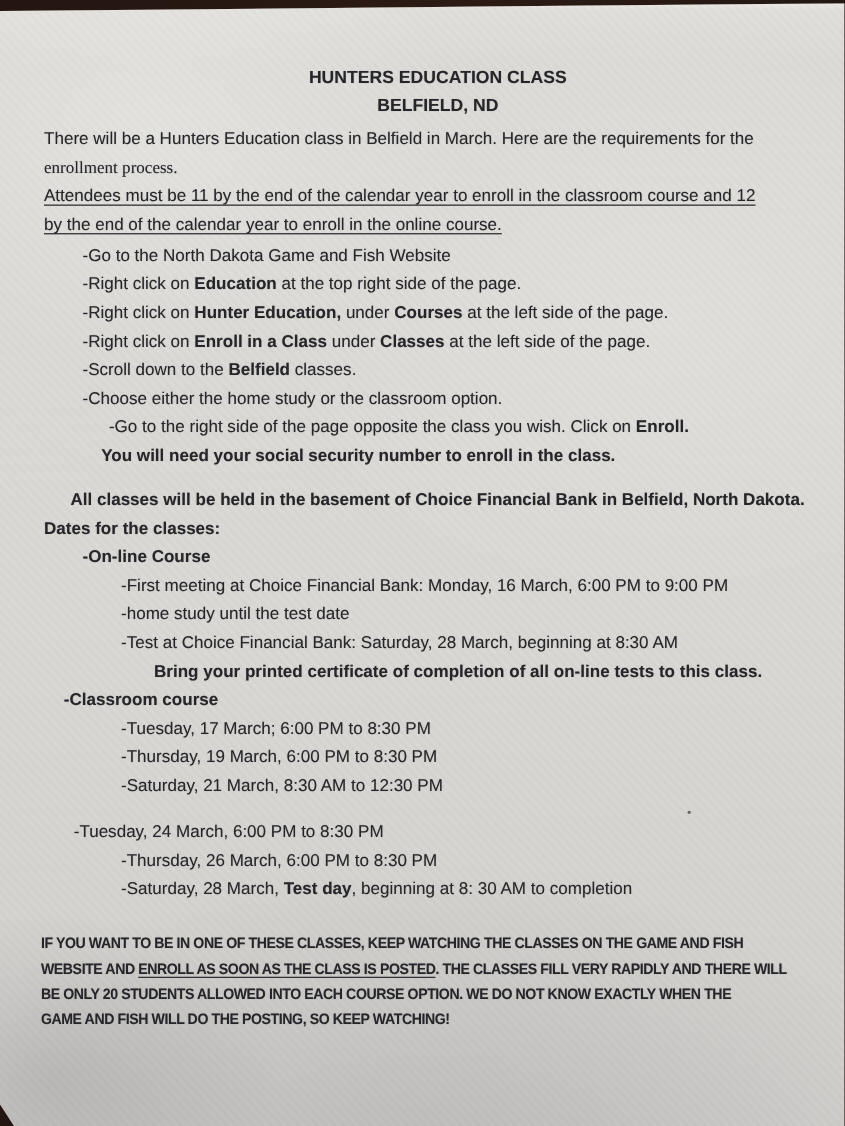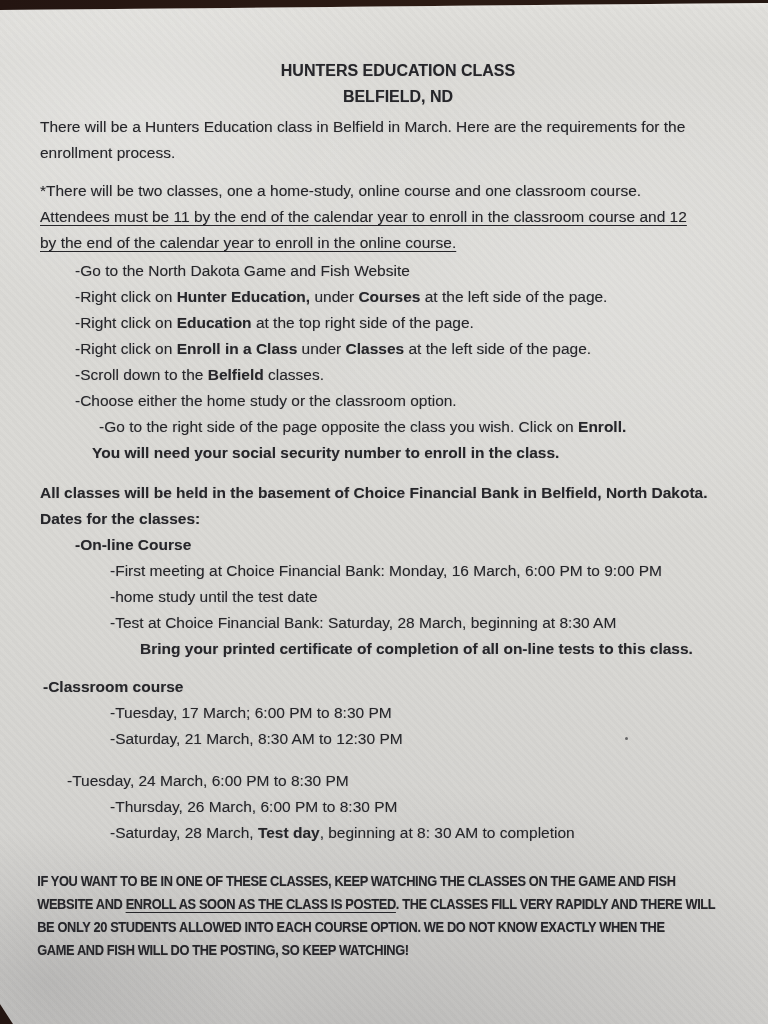--- a/index.html
+++ b/index.html
@@ -46,41 +46,41 @@
 </head>
 <body>
 
 <div class="stage">
   <div class="paper">
     <div class="edge-highlight"></div>
     <div class="doc">
         <div class="line c b title"><span class="seg">HUNTERS EDUCATION CLASS</span></div>
         <div class="line c b title"><span class="seg">BELFIELD, ND</span></div>
         <div class="line" style="padding-left: 40px; margin-top: 4px;"><span class="seg">There will be a Hunters Education class in Belfield in March. Here are the requirements for the</span></div>
-        <div class="line" style="padding-left: 40px;"><span class="seg">enrollment process.</span></div>
-        <div class="line" style="padding-left: 40px; margin-top: 12px;"><span class="seg">*There will be two classes, one a home-study, online course and one classroom course.</span></div>
+        <div class="line" style="padding-left: 40px; font-family: Liberation Serif, serif;"><span class="seg">enrollment process.</span></div>
         <div class="line" style="padding-left: 40px;"><span class="seg u">Attendees must be 11 by the end of the calendar year to enroll in the classroom course and 12</span></div>
         <div class="line" style="padding-left: 40px;"><span class="seg u">by the end of the calendar year to enroll in the online course.</span></div>
         <div class="line" style="padding-left: 75px; margin-top: 2px;"><span class="seg">-Go to the North Dakota Game and Fish Website</span></div>
+        <div class="line" style="padding-left: 75px;"><span class="seg">-Right click on </span><span class="seg b">Education</span><span class="seg"> at the top right side of the page.</span></div>
         <div class="line" style="padding-left: 75px;"><span class="seg">-Right click on </span><span class="seg b">Hunter Education,</span><span class="seg"> under </span><span class="seg b">Courses</span><span class="seg"> at the left side of the page.</span></div>
-        <div class="line" style="padding-left: 75px;"><span class="seg">-Right click on </span><span class="seg b">Education</span><span class="seg"> at the top right side of the page.</span></div>
         <div class="line" style="padding-left: 75px;"><span class="seg">-Right click on </span><span class="seg b">Enroll in a Class</span><span class="seg"> under </span><span class="seg b">Classes</span><span class="seg"> at the left side of the page.</span></div>
         <div class="line" style="padding-left: 75px;"><span class="seg">-Scroll down to the </span><span class="seg b">Belfield</span><span class="seg"> classes.</span></div>
         <div class="line" style="padding-left: 75px;"><span class="seg">-Choose either the home study or the classroom option.</span></div>
         <div class="line" style="padding-left: 99px;"><span class="seg">-Go to the right side of the page opposite the class you wish. Click on </span><span class="seg b">Enroll.</span></div>
         <div class="line b" style="padding-left: 92px;"><span class="seg">You will need your social security number to enroll in the class.</span></div>
-        <div class="line b" style="padding-left: 40px; margin-top: 14px;"><span class="seg">All classes will be held in the basement of Choice Financial Bank in Belfield, North Dakota.</span></div>
+        <div class="line b" style="padding-left: 64px; margin-top: 14px;"><span class="seg">All classes will be held in the basement of Choice Financial Bank in Belfield, North Dakota.</span></div>
         <div class="line b" style="padding-left: 40px;"><span class="seg">Dates for the classes:</span></div>
         <div class="line b" style="padding-left: 75px;"><span class="seg">-On-line Course</span></div>
         <div class="line" style="padding-left: 110px;"><span class="seg">-First meeting at Choice Financial Bank: Monday, 16 March, 6:00 PM to 9:00 PM</span></div>
         <div class="line" style="padding-left: 110px;"><span class="seg">-home study until the test date</span></div>
         <div class="line" style="padding-left: 110px;"><span class="seg">-Test at Choice Financial Bank: Saturday, 28 March, beginning at 8:30 AM</span></div>
         <div class="line" style="padding-left: 140px; font-weight: bold;"><span class="seg">Bring your printed certificate of completion of all on-line tests to this class.</span></div>
-        <div class="line b" style="padding-left: 43px; margin-top: 12px;"><span class="seg">-Classroom course</span></div>
+        <div class="line b" style="padding-left: 58px;"><span class="seg">-Classroom course</span></div>
         <div class="line" style="padding-left: 110px;"><span class="seg">-Tuesday, 17 March; 6:00 PM to 8:30 PM</span></div>
+        <div class="line" style="padding-left: 110px;"><span class="seg">-Thursday, 19 March, 6:00 PM to 8:30 PM</span></div>
         <div class="line" style="padding-left: 110px;"><span class="seg">-Saturday, 21 March, 8:30 AM to 12:30 PM</span></div>
         <div class="line" style="padding-left: 67px; margin-top: 16px;"><span class="seg">-Tuesday, 24 March, 6:00 PM to 8:30 PM</span></div>
         <div class="line" style="padding-left: 110px;"><span class="seg">-Thursday, 26 March, 6:00 PM to 8:30 PM</span></div>
         <div class="line" style="padding-left: 110px;"><span class="seg">-Saturday, 28 March, </span><span class="seg b">Test day</span><span class="seg">, beginning at 8: 30 AM to completion</span></div>
         <div class="line caps" style="padding-left: 40px; margin-top: 24px;"><span class="seg">IF YOU WANT TO BE IN ONE OF THESE CLASSES, KEEP WATCHING THE CLASSES ON THE GAME AND FISH</span></div>
         <div class="line caps" style="padding-left: 40px;"><span class="seg">WEBSITE AND </span><span class="seg u">ENROLL AS SOON AS THE CLASS IS POSTED</span><span class="seg">. THE CLASSES FILL VERY RAPIDLY AND THERE WILL</span></div>
         <div class="line caps" style="padding-left: 40px;"><span class="seg">BE ONLY 20 STUDENTS ALLOWED INTO EACH COURSE OPTION. WE DO NOT KNOW EXACTLY WHEN THE</span></div>
         <div class="line caps" style="padding-left: 40px;"><span class="seg">GAME AND FISH WILL DO THE POSTING, SO KEEP WATCHING!</span></div>
       </div>
     <div class="stray"></div>

